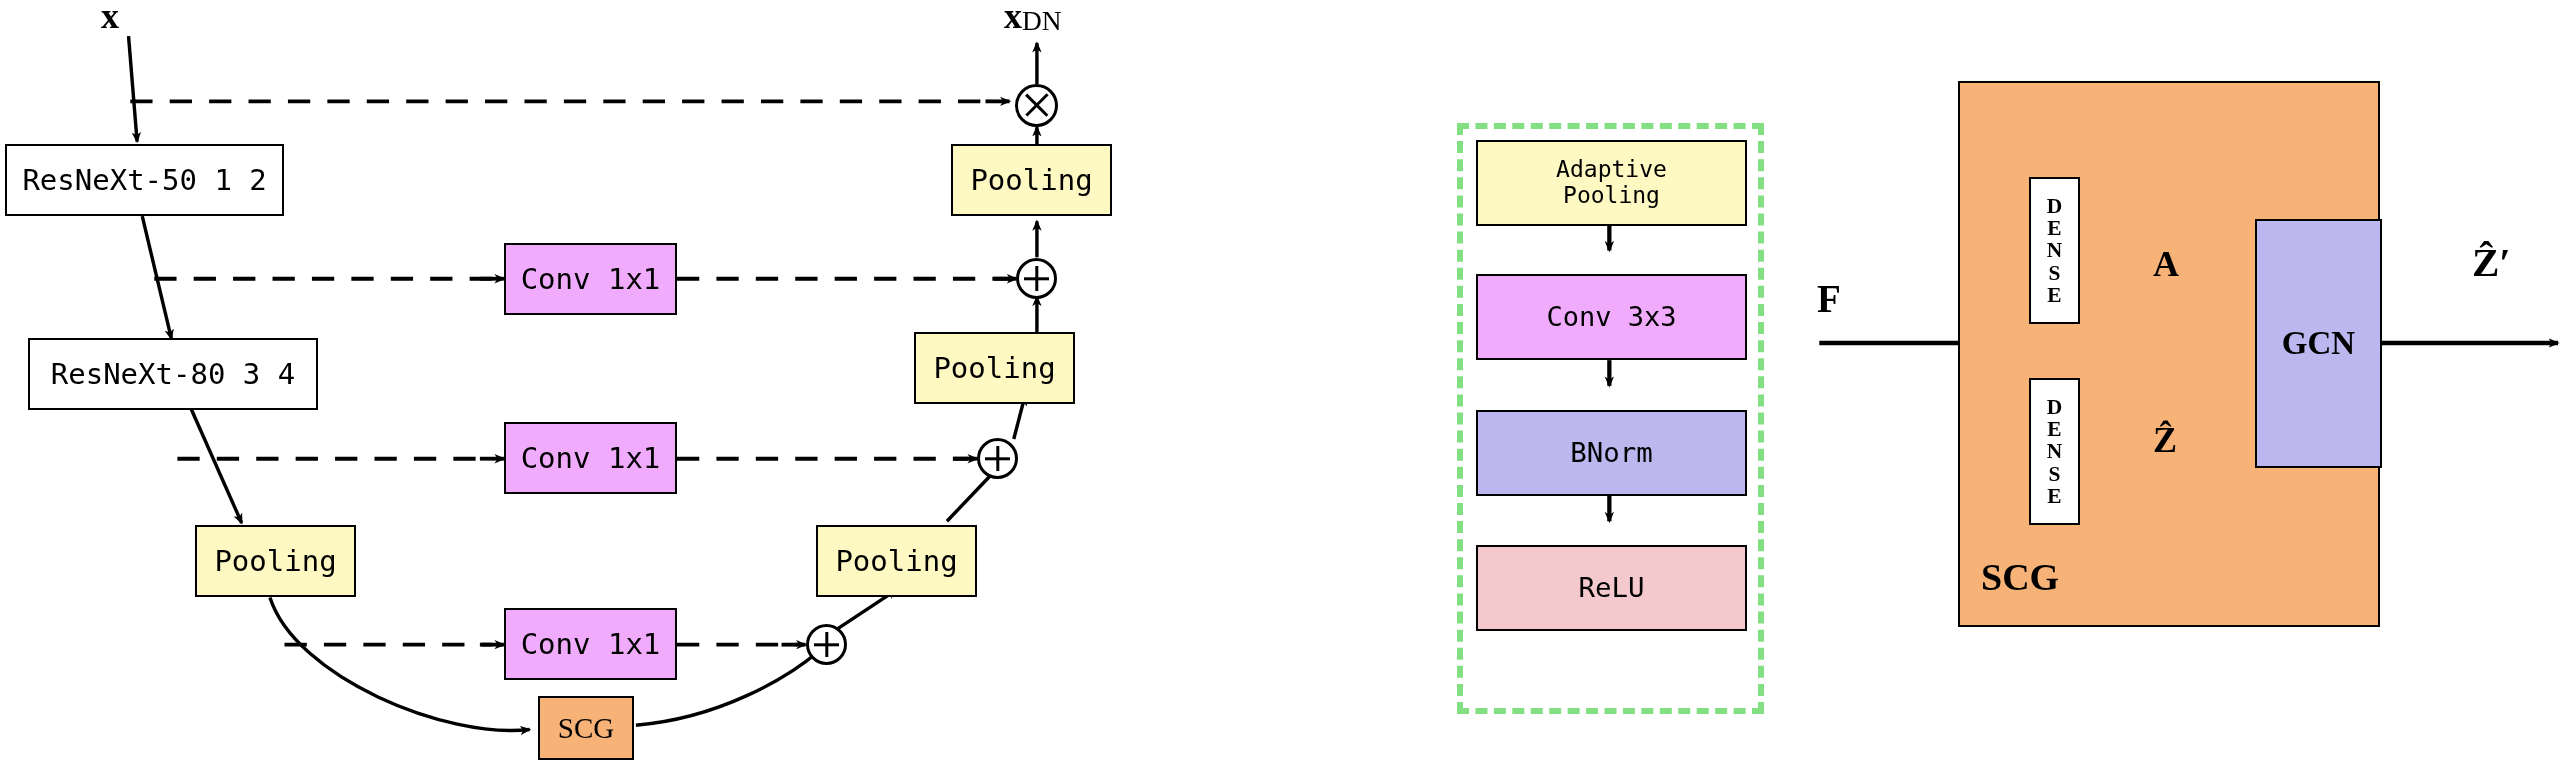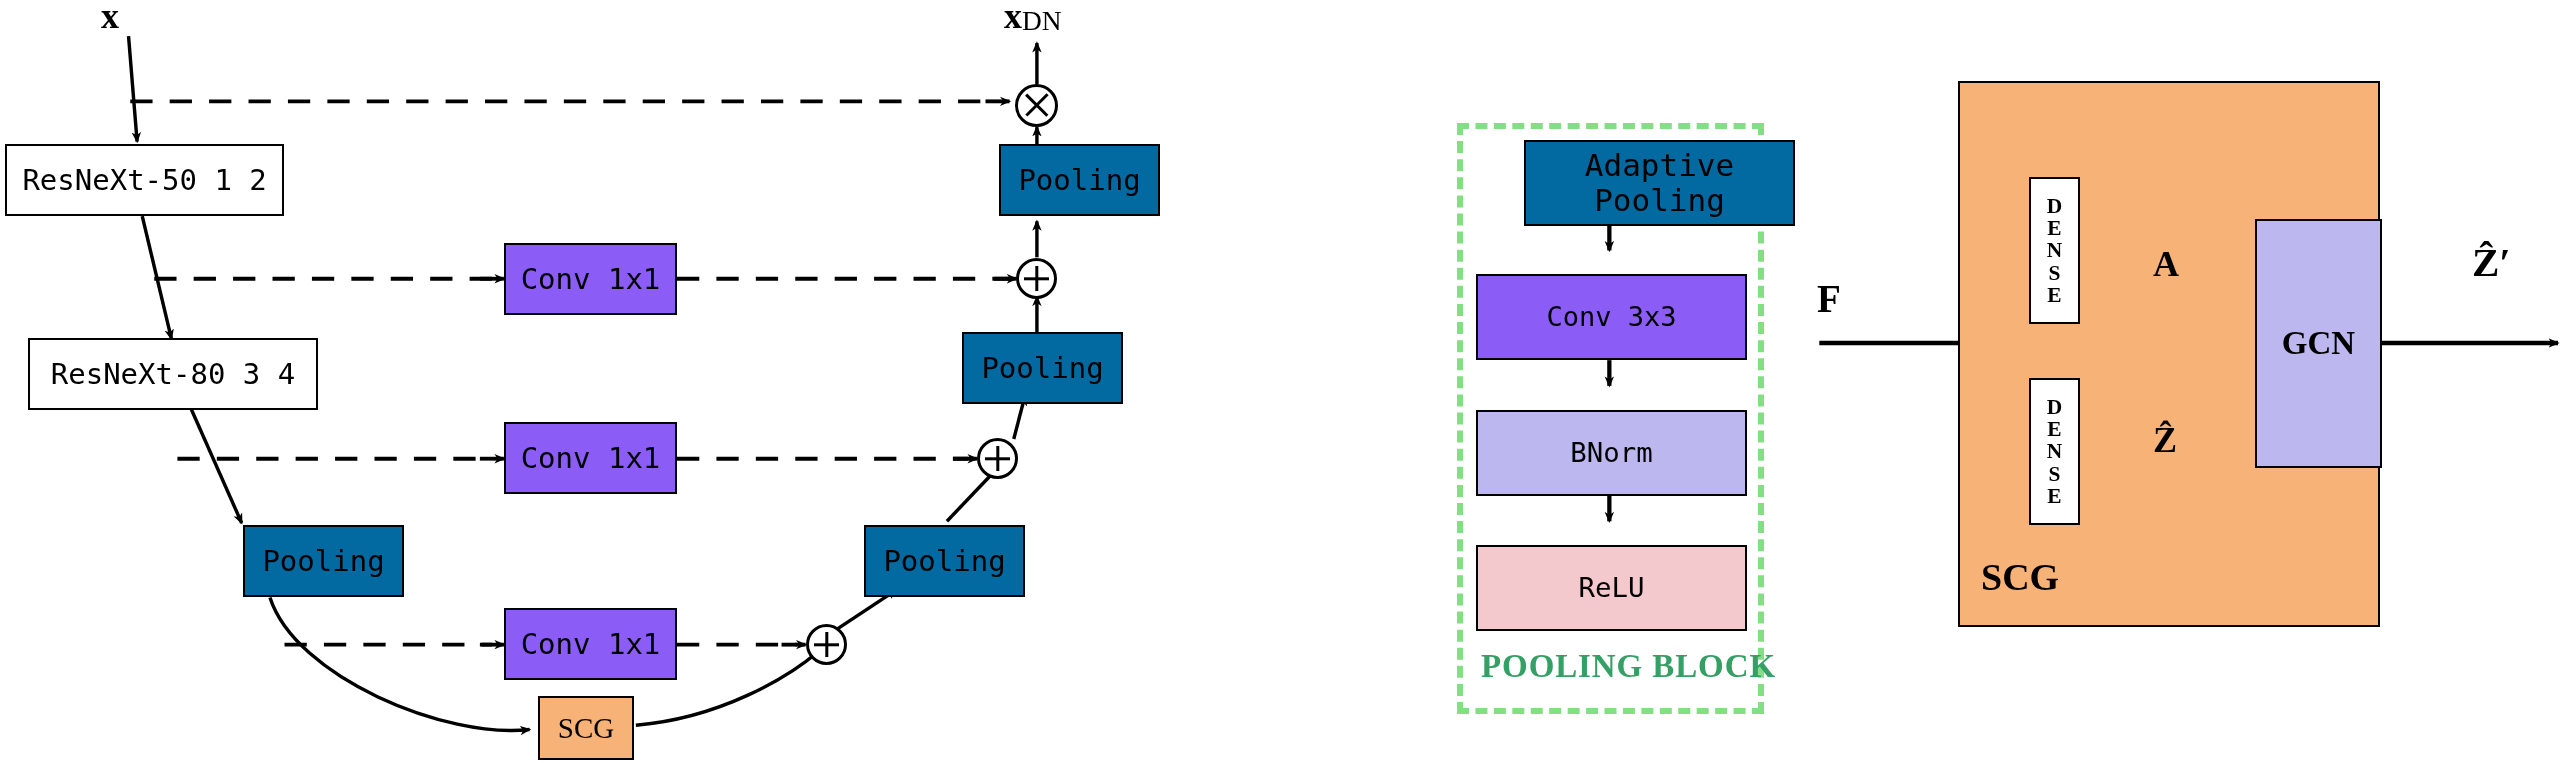--- a/index.html
+++ b/index.html
@@ -39,22 +39,22 @@
     white-space: pre-line;
   }
   .serif { font-family: "Liberation Serif", serif; }
   .label {
     position: absolute;
     color: #000000;
     font-family: "Liberation Serif", serif;
     white-space: nowrap;
   }
   .white-node { background: #ffffff; }
-  .green-node { background: #0369a1; margin-left: 48px; }
-  .yellow-node { background: #8b5cf6; text-align: right; }
+  .green-node { background: #fef9c3; }
+  .yellow-node { background: #f0abfc; text-align: right; }
   .orange-node { background: #f7b277; }
   .purple-node { background: #bcb8ef; }
   .pink-node { background: #f3c9cd; }
   .dense-node {
     background: #ffffff;
     border: 2.6px solid #000000;
     position: absolute;
     box-sizing: border-box;
     display: flex;
     flex-direction: column;
@@ -256,38 +256,37 @@
   <div class="opnode op-times" style="left:1015px; top:84px; width:43px; height:43px;"></div>
 
   <div class="opnode op-plus" style="left:1016px; top:258px; width:41px; height:41px;"></div>
 
   <div class="opnode op-plus" style="left:977px; top:438px; width:41px; height:41px;"></div>
 
   <div class="opnode op-plus" style="left:806px; top:624px; width:41px; height:41px;"></div>
 
   <div class="dashed-group" style="left:1457px; top:123px; width:307px; height:591px;"></div>
 
-  <div class="node green-node" style="left:1476px; top:140px; width:271px; height:86px; font-size:31px;">
+  <div class="node green-node" style="left:1476px; top:140px; width:271px; height:86px; font-size:23px;">
     <span>Adaptive
 Pooling</span>
   </div>
 
   <div class="node yellow-node" style="left:1476px; top:274px; width:271px; height:86px; font-size:27px;">
     <span>Conv 3x3</span>
   </div>
 
   <div class="node pink-node" style="left:1476px; top:545px; width:271px; height:86px; font-size:27.4px;">
     <span>ReLU</span>
   </div>
 
   <div class="node purple-node" style="left:1476px; top:410px; width:271px; height:86px; font-size:27.4px;">
     <span>BNorm</span>
   </div>
 
-  <div class="group-caption" style="left:1481px; top:648px; font-size:33px; letter-spacing:0.9px;">POOLING BLOCK</div>
 
   <div class="node orange-node" style="left:1958px; top:81px; width:422px; height:546px;"></div>
 
   <div class="label serif" style="left:1817px; top:276px; font-size:39px; font-weight:bold;">F</div>
 
   <div class="dense-node" style="left:2029px; top:177px; width:51px; height:147px; font-size:21.4px; letter-spacing:0px;">
     <span>D</span>
     <span>E</span>
     <span>N</span>
     <span>S</span>

